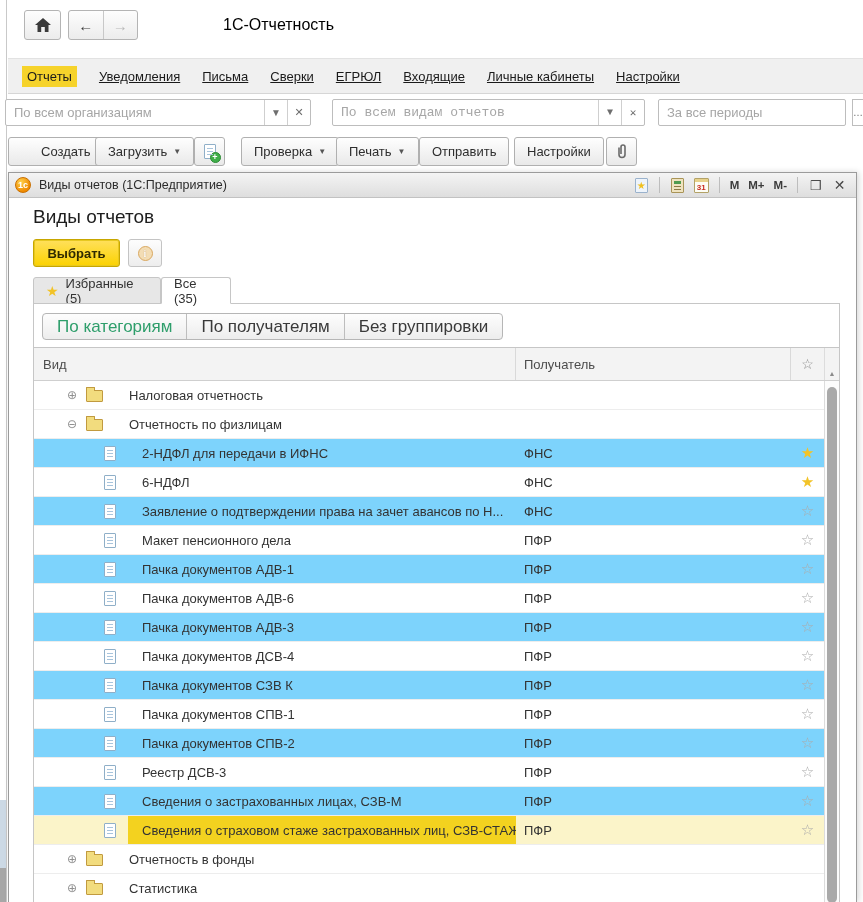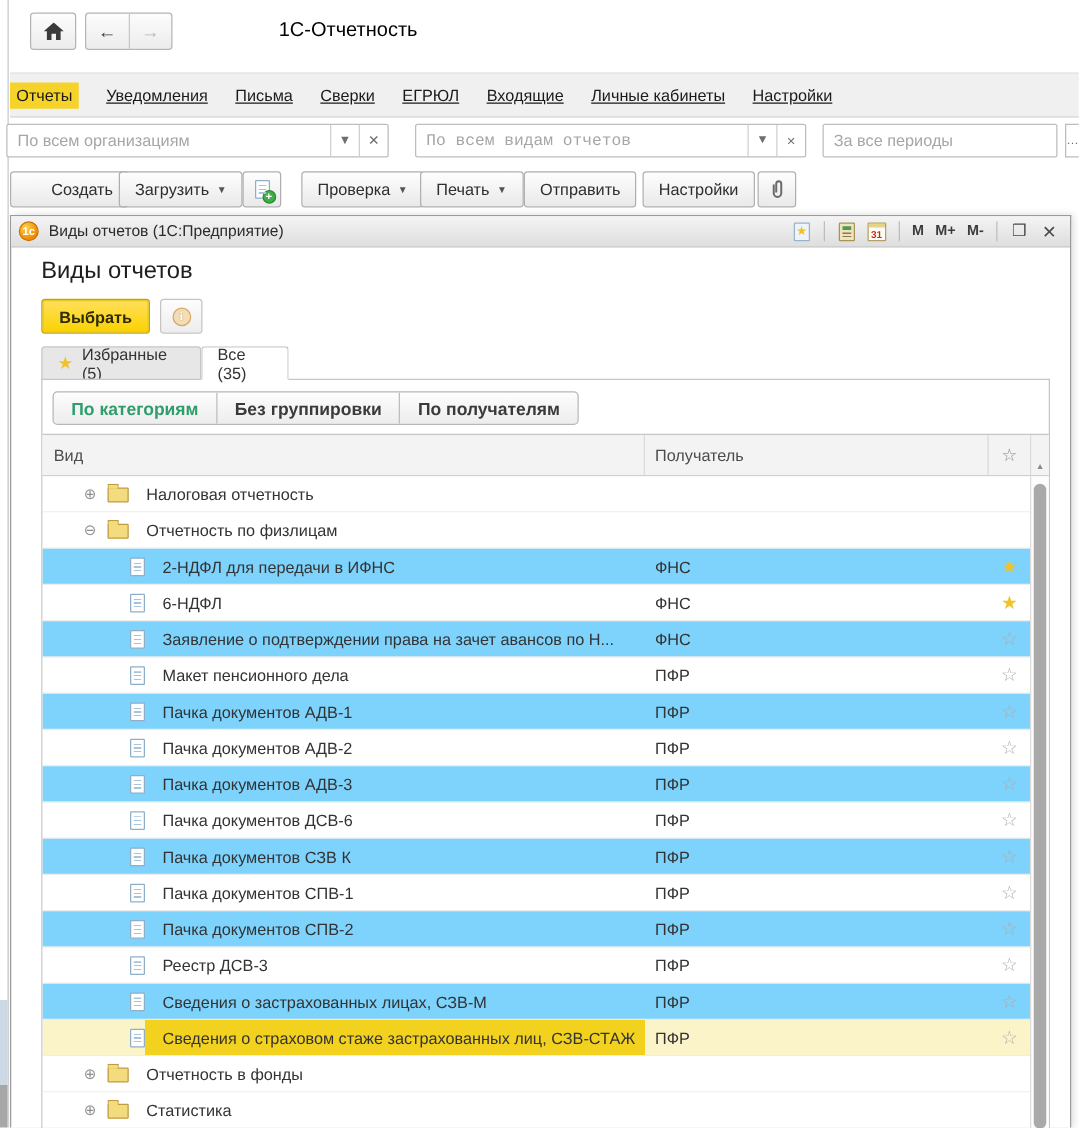--- a/index.html
+++ b/index.html
@@ -21,21 +21,21 @@
   #histgroup { position:absolute; left:60px; top:10px; width:70px; display:flex; }
   #histgroup .seg { flex:1; display:flex; align-items:center; justify-content:center; height:28px; font-size:15px; }
   #histgroup .seg + .seg { border-left:1px solid #c8c8c8; }
   #back-arrow { color:#3a3a3a; font-weight:bold; }
   #fwd-arrow { color:#b8b8b8; font-weight:bold; }
   #app-title { position:absolute; left:215px; top:16px; font-size:16px; color:#000; }
 
   
   #nav-strip { left:8px; top:58px; right:0; height:36px; background:#f0f0f0;
     border-top:1px solid #e2e2e2; border-bottom:1px solid #d6d6d6;
-    display:flex; align-items:center; gap:22px; font-size:13px; }
+    display:flex; align-items:center; gap:22px; padding-left:14px; font-size:13px; }
   .nav-link { color:#1a1a1a; text-decoration:underline; cursor:pointer; white-space:nowrap; }
   .nav-link.active { background:#f6d32b; text-decoration:none; padding:3px 5px; }
 
   
   #filter-row { left:0; top:99px; right:0; height:28px; }
   .combo { position:absolute; top:0; height:27px; border:1px solid #bdbdbd; border-radius:2px;
     background:#fff; display:flex; align-items:stretch; }
   .combo .ph { flex:1; display:flex; align-items:center; padding-left:8px;
     color:#a6a6a6; font-size:13px; overflow:hidden; white-space:nowrap; }
   .combo .seg { width:23px; display:flex; align-items:center; justify-content:center;
@@ -107,42 +107,42 @@
     justify-content:center; }
   .tab-star { color:#f2c328; font-size:14px; }
 
   
   #tab-panel { position:absolute; left:24px; top:130px; width:807px; height:600px;
     border:1px solid #c6c6c6; border-bottom:none; background:#fff; }
 
   
   #seg-group { position:absolute; left:8px; top:9px; height:27px; display:flex;
     border:1px solid #b6b6b6; border-radius:4px; overflow:hidden; background:linear-gradient(#fdfdfd,#ededed); }
-  .seg-btn { display:flex; align-items:center; justify-content:center; font-size:14px; color:#3a3a3a; padding:0 14px;font-weight:bold; }
+  .seg-btn { display:flex; align-items:center; justify-content:center; font-size:17px; color:#3a3a3a; padding:0 14px; }
   .seg-btn + .seg-btn { border-left:1px solid #bdbdbd; }
   .seg-btn.active { color:#2e9e6b; }
 
   
   #rtable { position:absolute; left:0; top:43px; right:0; bottom:0; border-top:1px solid #c6c6c6; }
   #thead { display:flex; height:33px; background:#f3f3f3; border-bottom:1px solid #cfcfcf;
     font-size:13px; color:#4c4c4c; align-items:center; }
   .hc-label { flex:1; padding-left:9px; border-right:1px solid #d9d9d9; height:100%; display:flex; align-items:center; }
   .hc-recip { width:275px; padding-left:8px; border-right:1px solid #d9d9d9; height:100%; display:flex; align-items:center; }
   .hc-star { width:33px; display:flex; align-items:center; justify-content:center; color:#8c8c8c; font-size:14px; }
   .hc-scroll { width:15px; height:100%; display:flex; align-items:flex-end; justify-content:center;
     border-left:1px solid #dcdcdc; color:#8a8a8a; font-size:7px; padding-bottom:3px; }
 
   #tbody { position:absolute; left:0; top:33px; right:15px; bottom:0; overflow:hidden; }
   #vscroll { position:absolute; top:33px; right:0; width:15px; bottom:0; background:#fcfcfc; border-left:1px solid #dcdcdc; }
   #vscroll .thumb { position:absolute; left:2px; right:2px; top:6px; bottom:0; background:#a9a9a9; border-radius:6px; }
 
   .trow { display:flex; align-items:center; height:29px; border-bottom:1px solid #ededed; font-size:13px; background:#fff; }
   .trow.alt { background:#7dd3fc; }
   .trow.selected { background:#fbf4c9; }
-  .cell-label { flex:1; display:flex; align-items:center; height:100%; overflow:hidden; white-space:nowrap; }
+  .cell-label { flex:1; display:flex; align-items:center; height:100%; overflow:hidden; white-space:nowrap;padding-left:12px; }
   .cell-recip { width:275px; padding-left:8px; color:#333; }
   .cell-star { width:33px; text-align:center; font-size:15px; color:#ababab; }
   .cell-star.filled { color:#f2c328; }
   .cell-star::before { content:"☆"; }
   .cell-star.filled::before { content:"★"; }
   .trow.group .cell-star::before { content:""; }
 
   .expander { margin-left:33px; color:#909090; font-size:12px; width:13px; }
   .expander::before { content:"⊕"; }
   .expander.open::before { content:"⊖"; }
@@ -281,22 +281,22 @@
     <span class="tab-star">★</span>
     <span>Избранные (5)</span>
   </div>
   <div class="wtab" id="tab-all">
     <span>Все (35)</span>
   </div>
 
   <div id="tab-panel">
     <div id="seg-group">
       <span class="seg-btn active">По категориям</span>
+      <span class="seg-btn">По получателям</span>
       <span class="seg-btn">Без группировки</span>
-      <span class="seg-btn">По получателям</span>
     </div>
 
     <div id="rtable">
       <div id="thead">
         <span class="hc-label">Вид</span>
         <span class="hc-recip">Получатель</span>
         <span class="hc-star">☆</span>
         <span class="hc-scroll">▲</span>
       </div>
 
@@ -363,39 +363,39 @@
           <span class="cell-label">
               <span class="doc-label">Пачка документов АДВ-1</span>
             </span>
           <span class="cell-recip">ПФР</span>
           <span class="cell-star"></span>
         </div>
 
         <div class="trow">
           <span class="doc-icon"></span>
           <span class="cell-label">
-              <span class="doc-label">Пачка документов АДВ-2</span>
+              <span class="doc-label">Пачка документов АДВ-6</span>
             </span>
           <span class="cell-recip">ПФР</span>
           <span class="cell-star"></span>
         </div>
 
         <div class="trow alt">
           <span class="doc-icon"></span>
           <span class="cell-label">
               <span class="doc-label">Пачка документов АДВ-3</span>
             </span>
           <span class="cell-recip">ПФР</span>
           <span class="cell-star"></span>
         </div>
 
         <div class="trow">
           <span class="doc-icon"></span>
           <span class="cell-label">
-              <span class="doc-label">Пачка документов ДСВ-6</span>
+              <span class="doc-label">Пачка документов ДСВ-4</span>
             </span>
           <span class="cell-recip">ПФР</span>
           <span class="cell-star"></span>
         </div>
 
         <div class="trow alt">
           <span class="doc-icon"></span>
           <span class="cell-label">
               <span class="doc-label">Пачка документов СЗВ К</span>
             </span>

